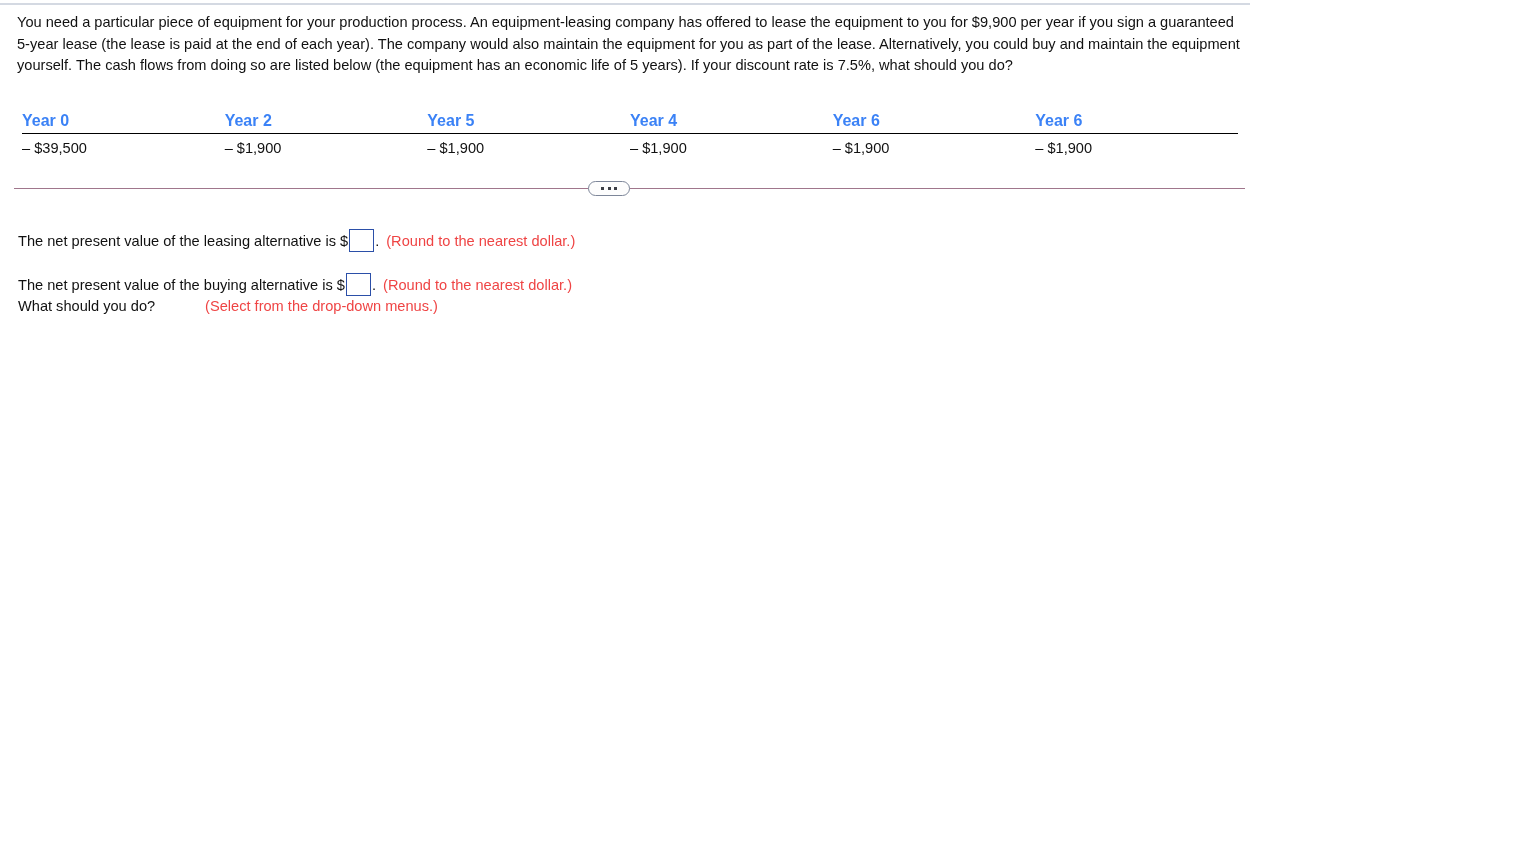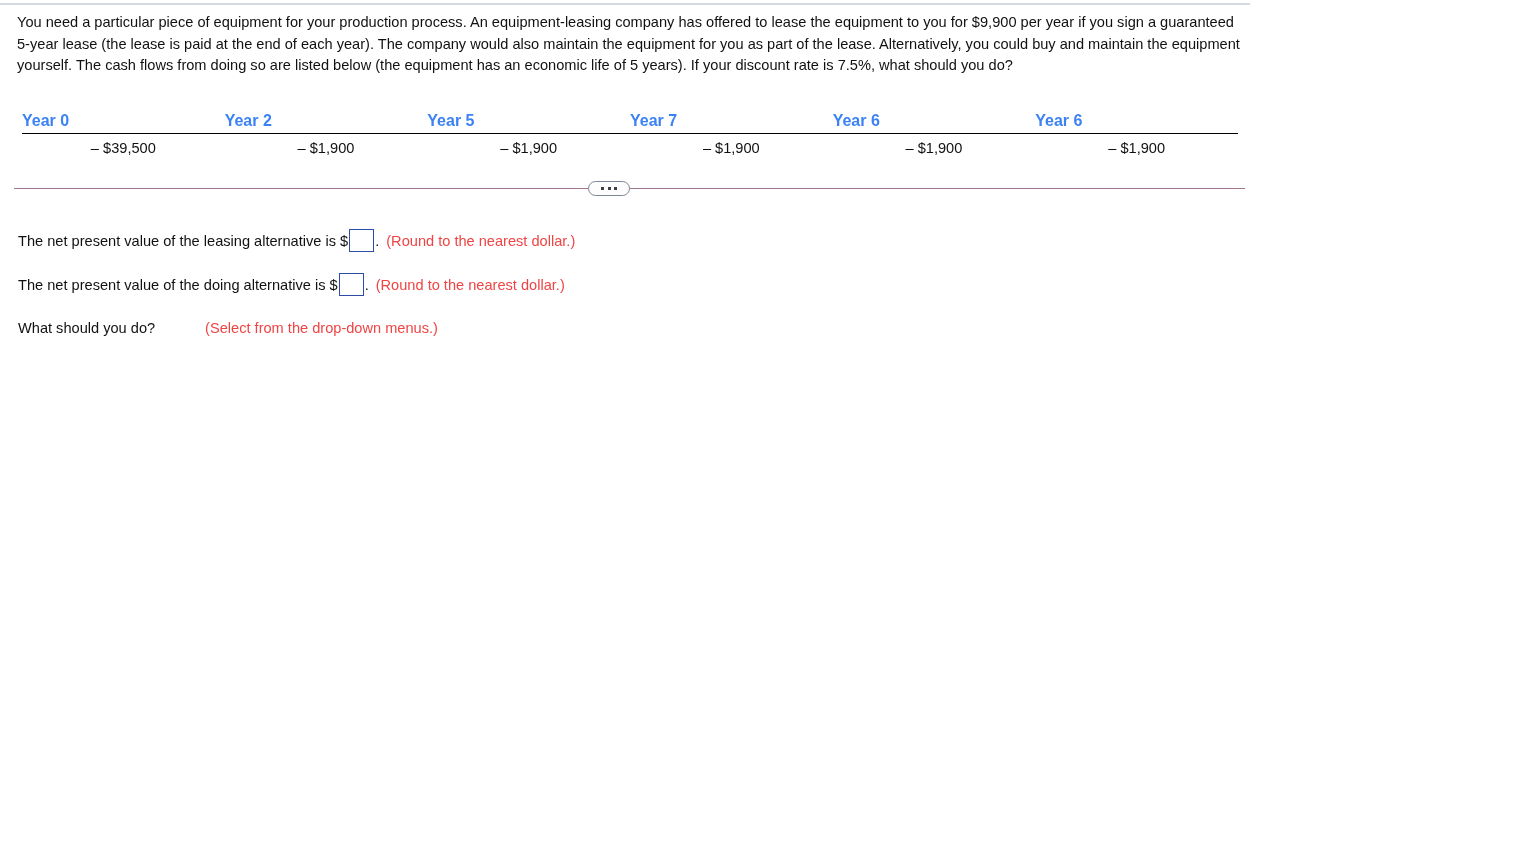--- a/index.html
+++ b/index.html
@@ -57,21 +57,20 @@
     font-weight: bold;
     color: #3b82f6;
     text-align: left;
     padding: 0 0 3px 0;
     border-bottom: 1.6px solid #000000;
     white-space: nowrap;
   }
   .cf-table td {
     font-size: 14.6px;
     color: #111111;
-    text-align: center;
     padding: 6px 0 2px 0;
     white-space: nowrap;
   }
   
   .divider-wrap {
     position: absolute;
     left: 14px;
     top: 181px;
     width: 1231px;
     height: 16px;
@@ -112,21 +111,21 @@
     left: 18px;
     font-size: 14.6px;
     color: #111111;
     display: flex;
     align-items: center;
     white-space: nowrap;
     line-height: 20px;
   }
   .ans-line.l1 { top: 229px; }
   .ans-line.l2 { top: 273px; }
-  .ans-line.l3 { top: 318px; gap: 13px; }
+  .ans-line.l3 { top: 296px; gap: 13px; }
   .ans-line.l4 { top: 353px; }
 
   .blue {
     color: #ef4444;
   }
   .answer-box {
     display: inline-block;
     width: 25px;
     height: 23px;
     border: 1.4px solid #2b4fa8;
@@ -174,21 +173,21 @@
 
   <div class="question-text">You need a particular piece of equipment for your production process. An equipment-leasing company has offered to lease the equipment to you for $9,900 per year if you sign a guaranteed 5-year lease (the lease is paid at the end of each year). The company would also maintain the equipment for you as part of the lease. Alternatively, you could buy and maintain the equipment yourself. The cash flows from doing so are listed below (the equipment has an economic life of 5 years). If your discount rate is 7.5%, what should you do?</div>
 
   <div class="cf-table">
     <table>
       <thead>
         <tr>
           <th>Year 0</th>
           <th>Year 2</th>
           <th>Year 5</th>
-          <th>Year 7</th>
+          <th>Year 4</th>
           <th>Year 6</th>
           <th>Year 6</th>
         </tr>
       </thead>
       <tbody>
         <tr>
           <td>– $39,500</td>
           <td>– $1,900</td>
           <td>– $1,900</td>
           <td>– $1,900</td>
@@ -210,21 +209,21 @@
 
   <div class="ans-line l1">
     <span>The net present value of the leasing alternative is $</span>
     <span class="answer-box"></span>
     <span>.</span>
     <span class="sp2"></span>
     <span class="blue">(Round to the nearest dollar.)</span>
   </div>
 
   <div class="ans-line l2">
-    <span>The net present value of the doing alternative is $</span>
+    <span>The net present value of the buying alternative is $</span>
     <span class="answer-box"></span>
     <span>.</span>
     <span class="sp2"></span>
     <span class="blue">(Round to the nearest dollar.)</span>
   </div>
 
   <div class="ans-line l3">
     <span>What should you do?</span>
     <span class="sp2"></span>
       <span class="sp1"></span>

